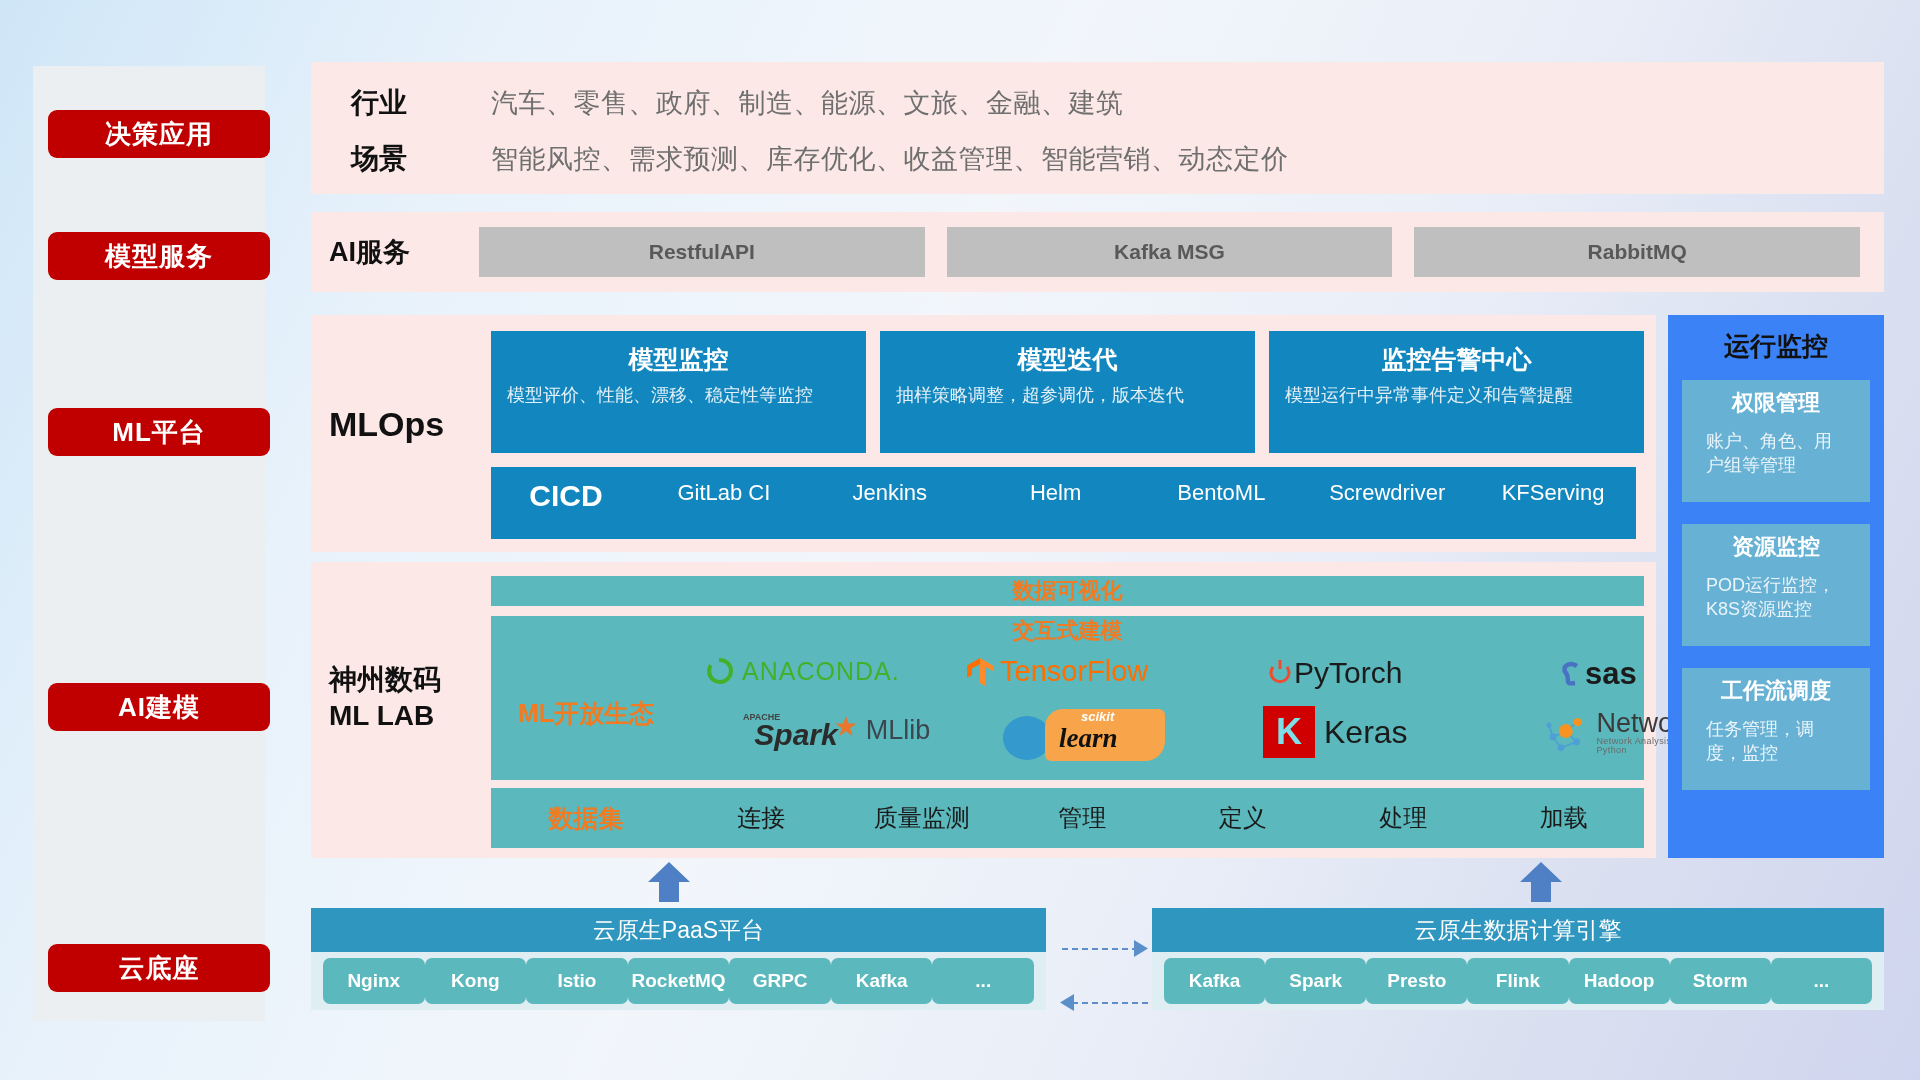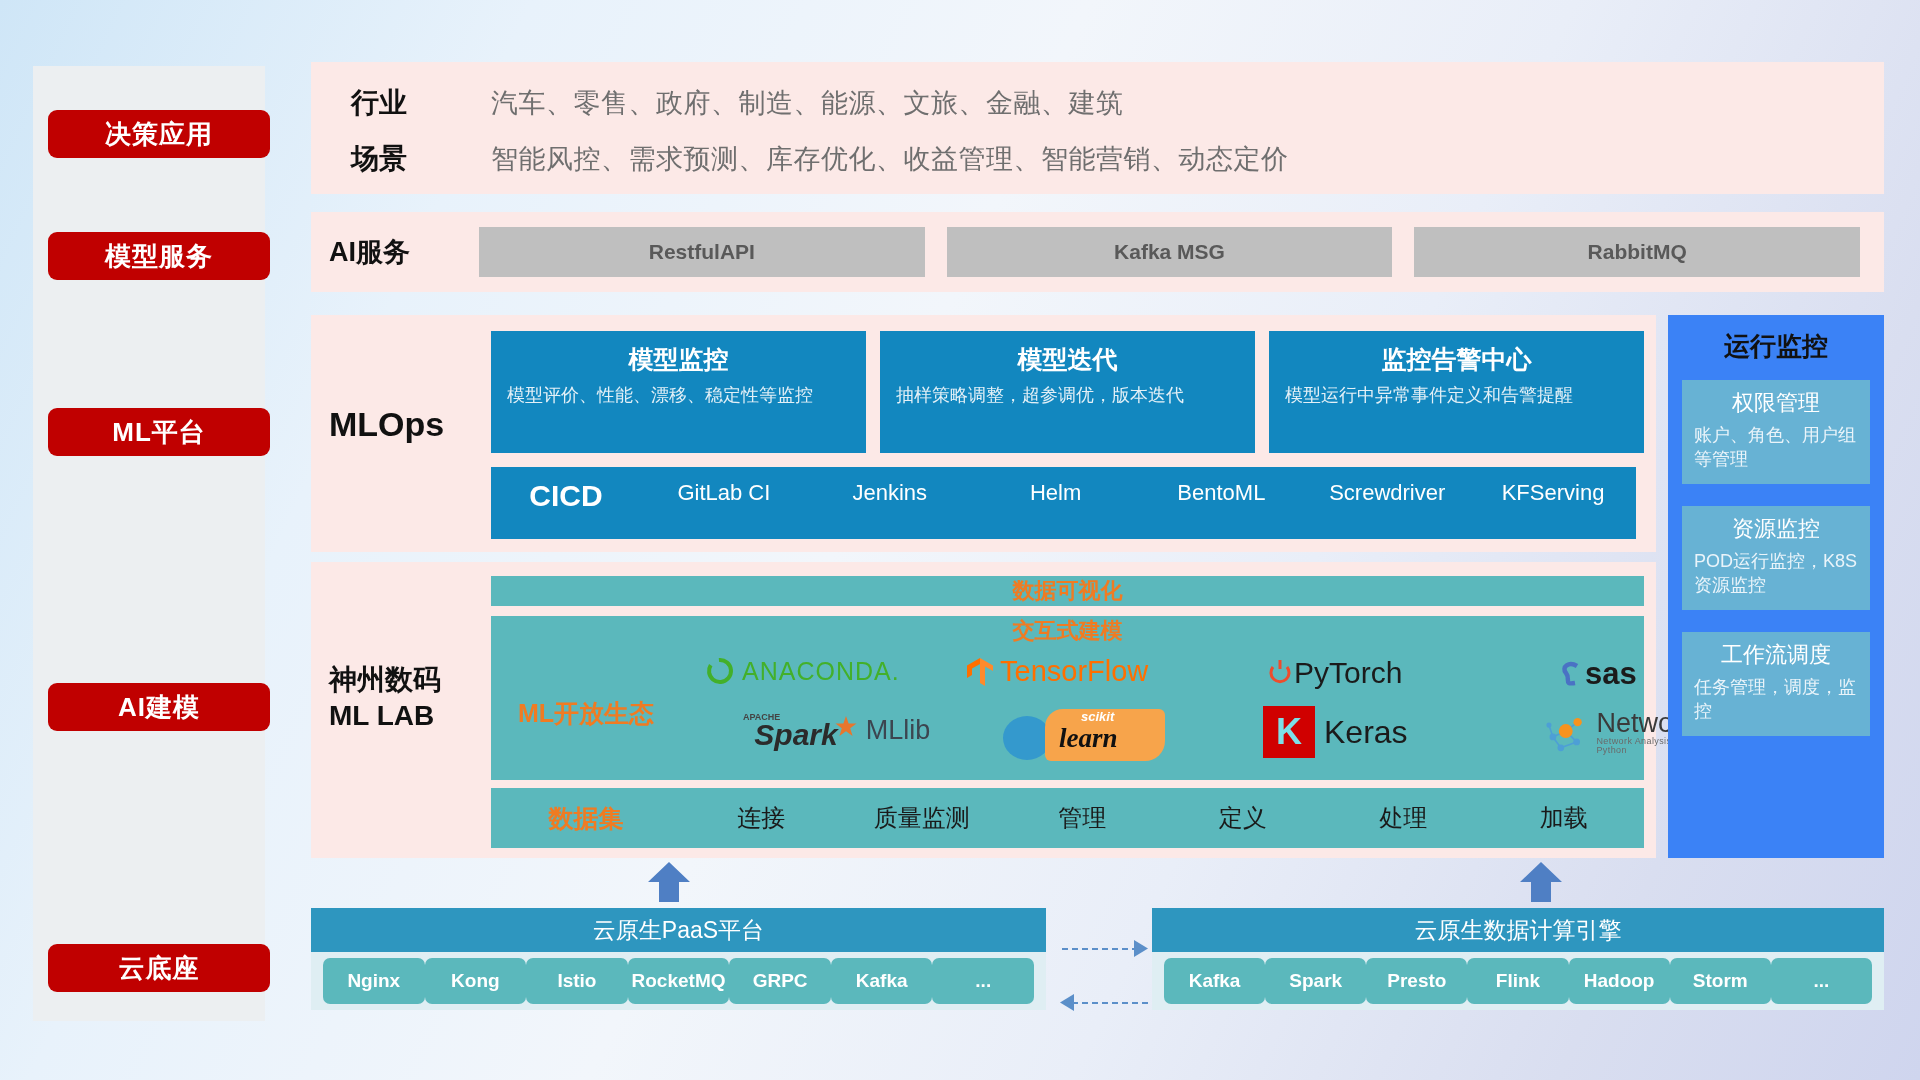--- a/index.html
+++ b/index.html
@@ -61,22 +61,22 @@
   .eco .ecolbl{width:190px;color:#f07b22;font-weight:bold;font-size:25px;text-align:center;}
   .logos{flex:1;height:100%;position:relative;}
   .dsrow{position:absolute;left:180px;top:226px;right:12px;height:60px;background:#5bb8bc;display:flex;align-items:center;}
   .dsrow .d0{width:190px;color:#f07b22;font-weight:bold;font-size:25px;text-align:center;}
   .dsrow .di{flex:1;color:#1a1a1a;font-size:24px;text-align:center;}
 
   
   .rmon{left:1668px;top:315px;width:216px;height:543px;background:#3b82f6;}
   .rmon h3{margin:14px 0 16px;text-align:center;font-size:26px;font-weight:bold;color:#111;}
   .rcard{margin:0 14px 22px;background:#67b2d4;padding:8px 12px 12px;}
-  .rcard h5{margin:0 0 6px;color:#fff;font-size:22px;font-weight:normal;text-align:center;}
-  .rcard p{margin:0;color:#eaf4fa;font-size:18px;line-height:1.33;}
+  .rcard h5{margin:0 0 6px;color:#fff;font-size:22px;font-weight:bold;text-align:center;}
+  .rcard p{margin:12px;color:#eaf4fa;font-size:18px;line-height:1.33;}
 
   
   .bbar{position:absolute;height:44px;background:#2e96bf;color:#fff;font-size:23px;
         display:flex;align-items:center;justify-content:center;}
   .bchips{position:absolute;height:58px;background:#dfeef3;display:flex;align-items:center;padding:0 12px;box-sizing:border-box;}
   .chip{flex:1;height:46px;background:#5bb8bc;border-radius:7px;color:#fff;font-size:19px;font-weight:bold;
         display:flex;align-items:center;justify-content:center;text-align:center;line-height:1.1;padding:0 2px;box-sizing:border-box;}
   .arrow-up{position:absolute;width:46px;height:40px;}
   .dashed{position:absolute;border-top:2px dashed #5b8fc9;}
 </style>

